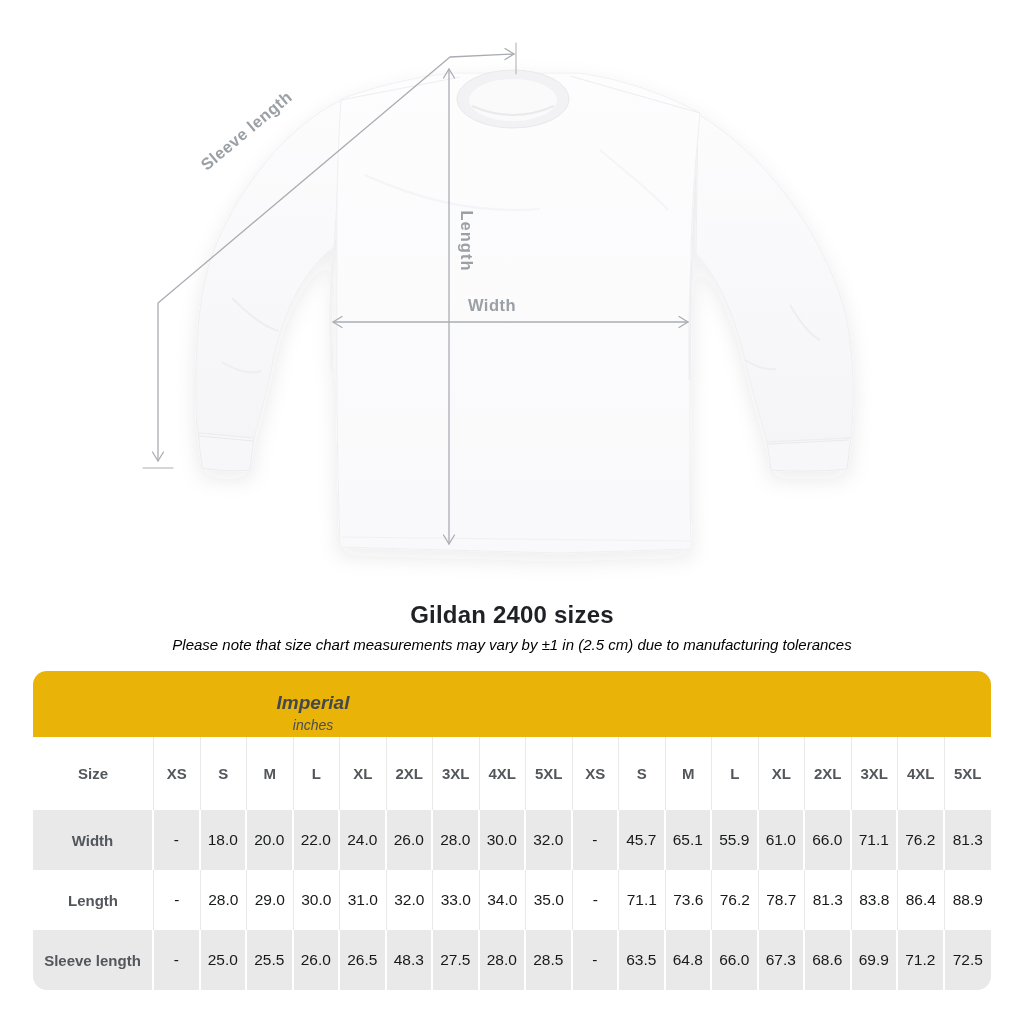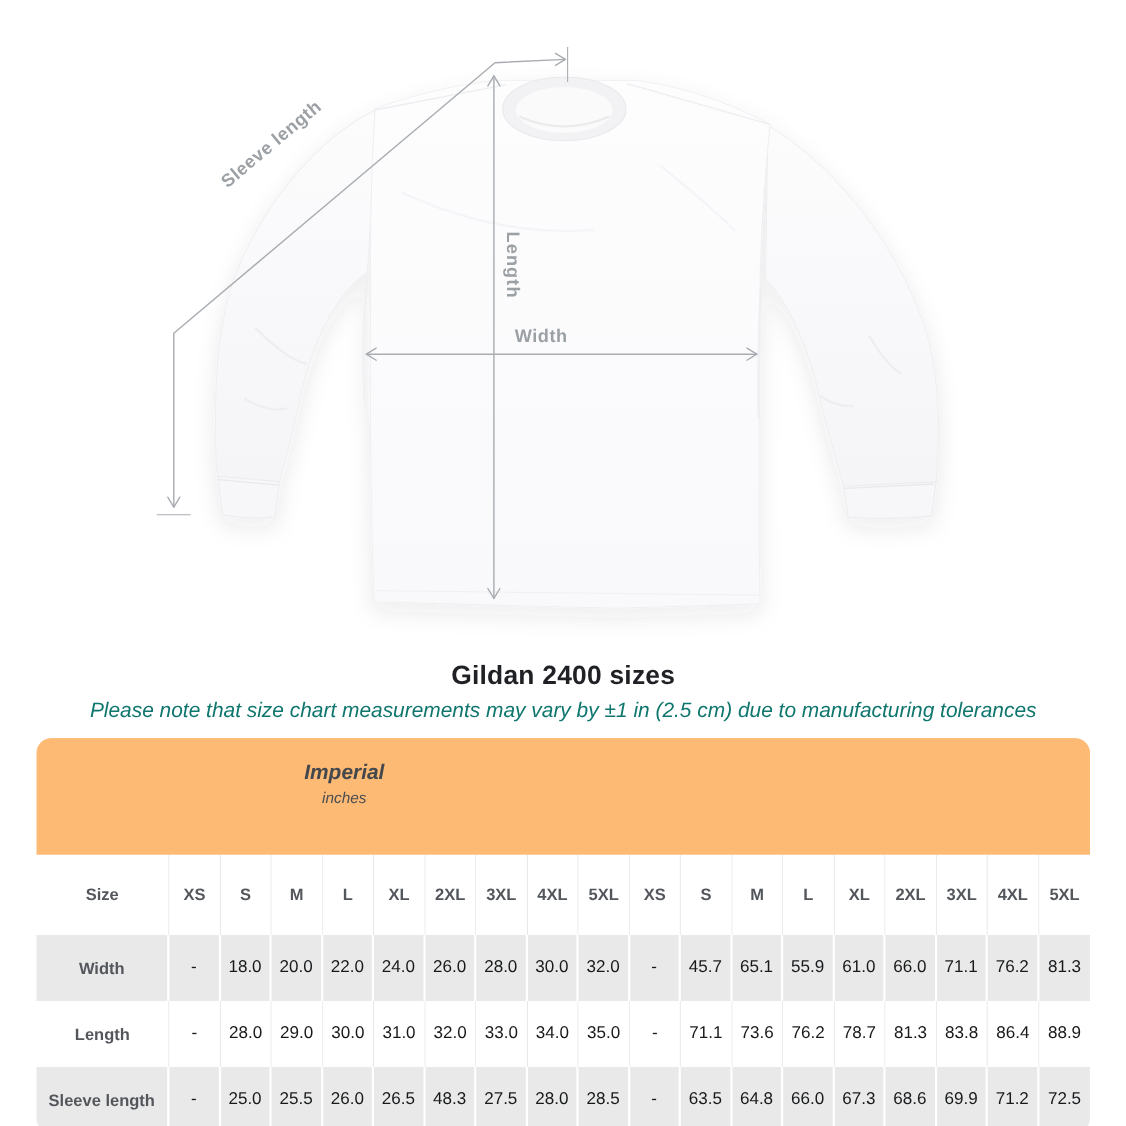--- a/index.html
+++ b/index.html
@@ -3,25 +3,25 @@
 <meta charset="utf-8">
 <style>
   html,body{margin:0;padding:0;background:#fff;}
   .stage{position:relative;width:1024px;height:1024px;background:#fff;overflow:hidden;
          font-family:"Liberation Sans",sans-serif;}
   svg text{font-family:"Liberation Sans",sans-serif;}
 
   .title{position:absolute;top:601px;left:0;width:100%;text-align:center;
          font-size:24px;font-weight:bold;color:#1f2124;letter-spacing:.2px;}
   .subtitle{position:absolute;top:636px;left:0;width:100%;text-align:center;
-         font-size:19px;font-style:italic;color:#0f766e;}
+         font-size:15px;font-style:italic;color:#000000;}
 
   .card{position:absolute;left:33px;top:671px;width:958px;border-radius:14px;
         overflow:hidden;background:#fff;}
-  .band{position:relative;height:106px;background:#fdba74;}
+  .band{position:relative;height:66px;background:#eab308;}
   .group{position:absolute;top:0;height:82px;display:flex;flex-direction:column;
          align-items:center;justify-content:center;gap:3px;}
   .group.imperial{left:0;width:560px;}
   .group.metric{left:520px;width:438px;}
   .g-label{font-size:19px;font-weight:bold;font-style:italic;color:#44484c;}
   .g-unit{font-size:14px;font-style:italic;color:#4a4e52;}
 
   table{width:100%;border-collapse:separate;border-spacing:0;table-layout:fixed;}
   td{box-sizing:border-box;text-align:center;vertical-align:middle;padding:0;
      font-size:15.5px;color:#17191b;}

